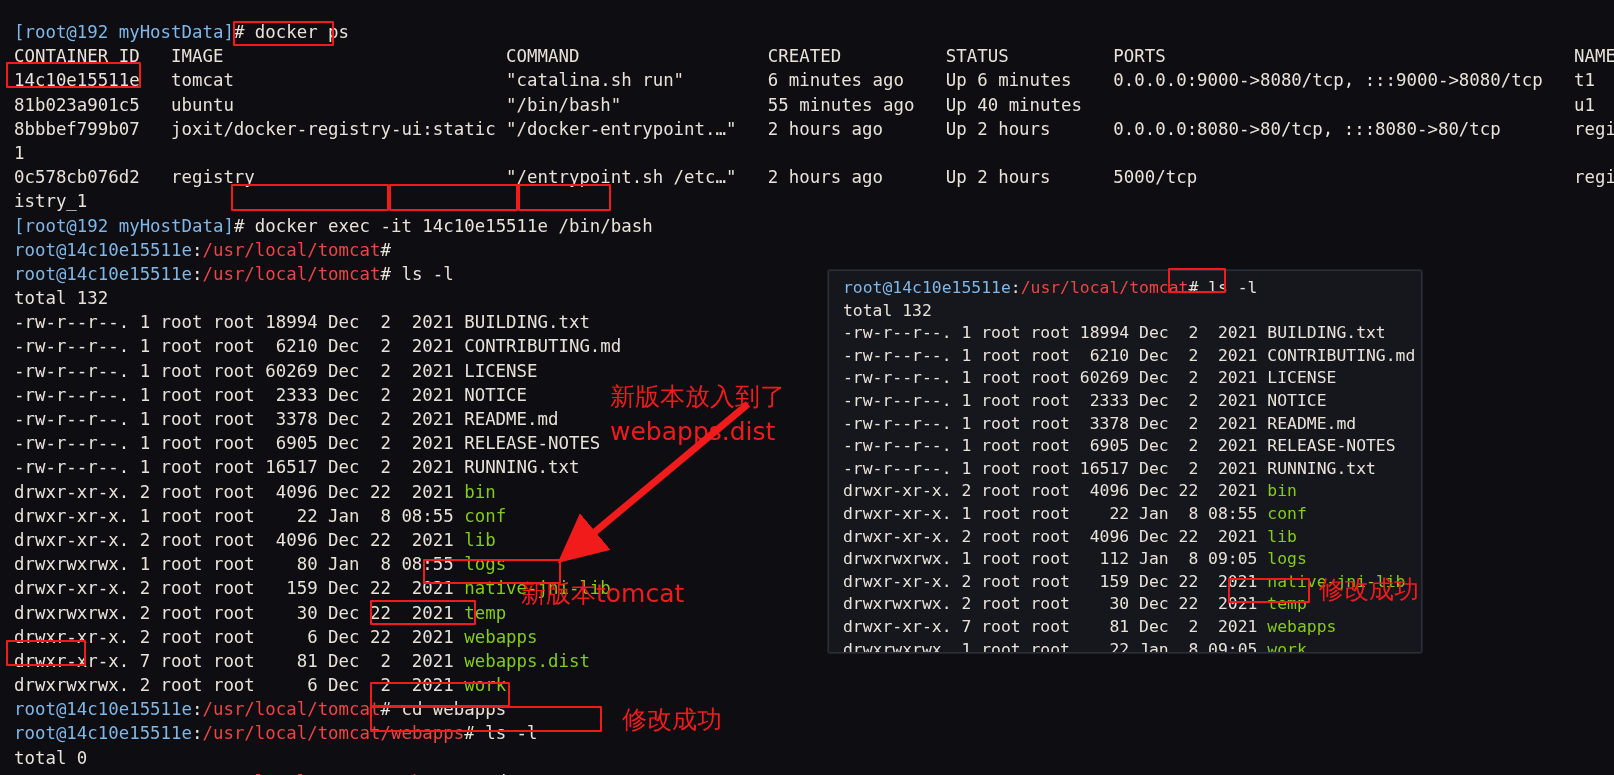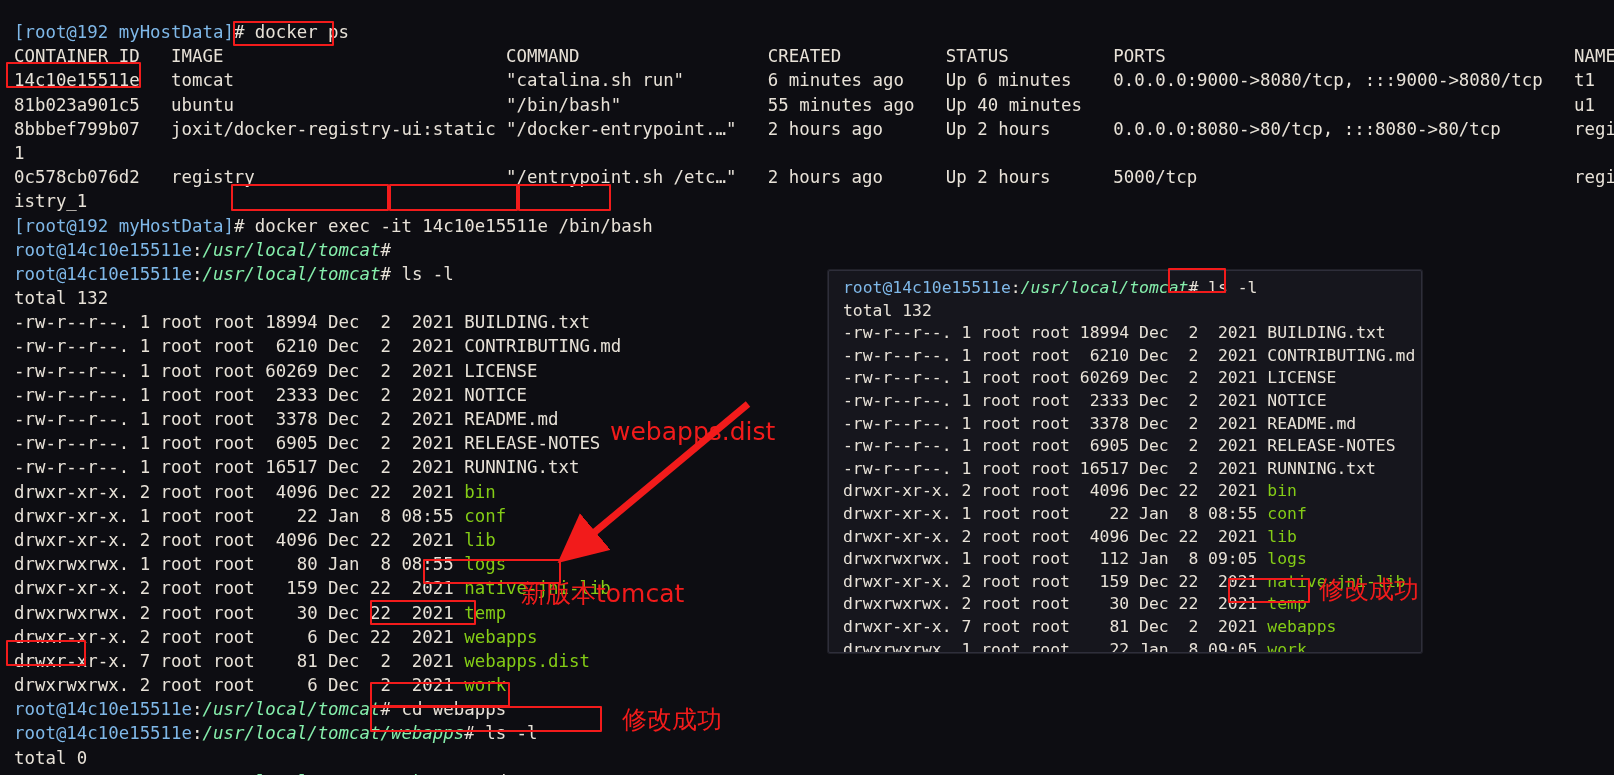--- a/index.html
+++ b/index.html
@@ -32,21 +32,21 @@
     color: #e8e2d8;
     letter-spacing: 0px;
   }
   .term .line {
     height: 24.2px;
     white-space: pre;
   }
 
   
   .pr-user { color: #7fb8e8; }
-  .pr-path { color: #86efac; font-style: italic; }
+  .pr-path { color: #ef4444; }
   .pr-host { color: #e8e2d8; }
   .dir     { color: #84cc16; }
 
   
   #panel {
     position: absolute;
     left: 828px;
     top: 258px;
     width: 592px;
     height: 381px;
@@ -112,20 +112,21 @@
   <div class="rbox" style="left:389px;  top:172px; width:129px; height:27px;"></div>
   <div class="rbox" style="left:518px;  top:172px; width:93px;  height:27px;"></div>
   <div class="rbox" style="left:423px;  top:547px; width:138px; height:25px;"></div>
   <div class="rbox" style="left:370px;  top:588px; width:106px; height:25px;"></div>
   <div class="rbox" style="left:6px;    top:628px; width:80px;  height:26px;"></div>
   <div class="rbox" style="left:370px;  top:670px; width:140px; height:25px;"></div>
   <div class="rbox" style="left:370px;  top:694px; width:232px; height:26px;"></div>
   <div class="rbox" style="left:1168px; top:256px; width:58px;  height:25px;"></div>
   <div class="rbox" style="left:1228px; top:566px; width:82px;  height:25px;"></div>
 
+  <div class="note" style="left:610px; top:370px;">新版本放入到了</div>
   <div class="note" style="left:610px; top:405px;">webapps.dist</div>
 
   <div class="note" style="left:521px; top:567px;">新版本tomcat</div>
 
   <div class="note" style="left:622px; top:693px;">修改成功</div>
 
   <div class="note" style="left:1319px; top:563px;">修改成功</div>
 
 </div>
 

